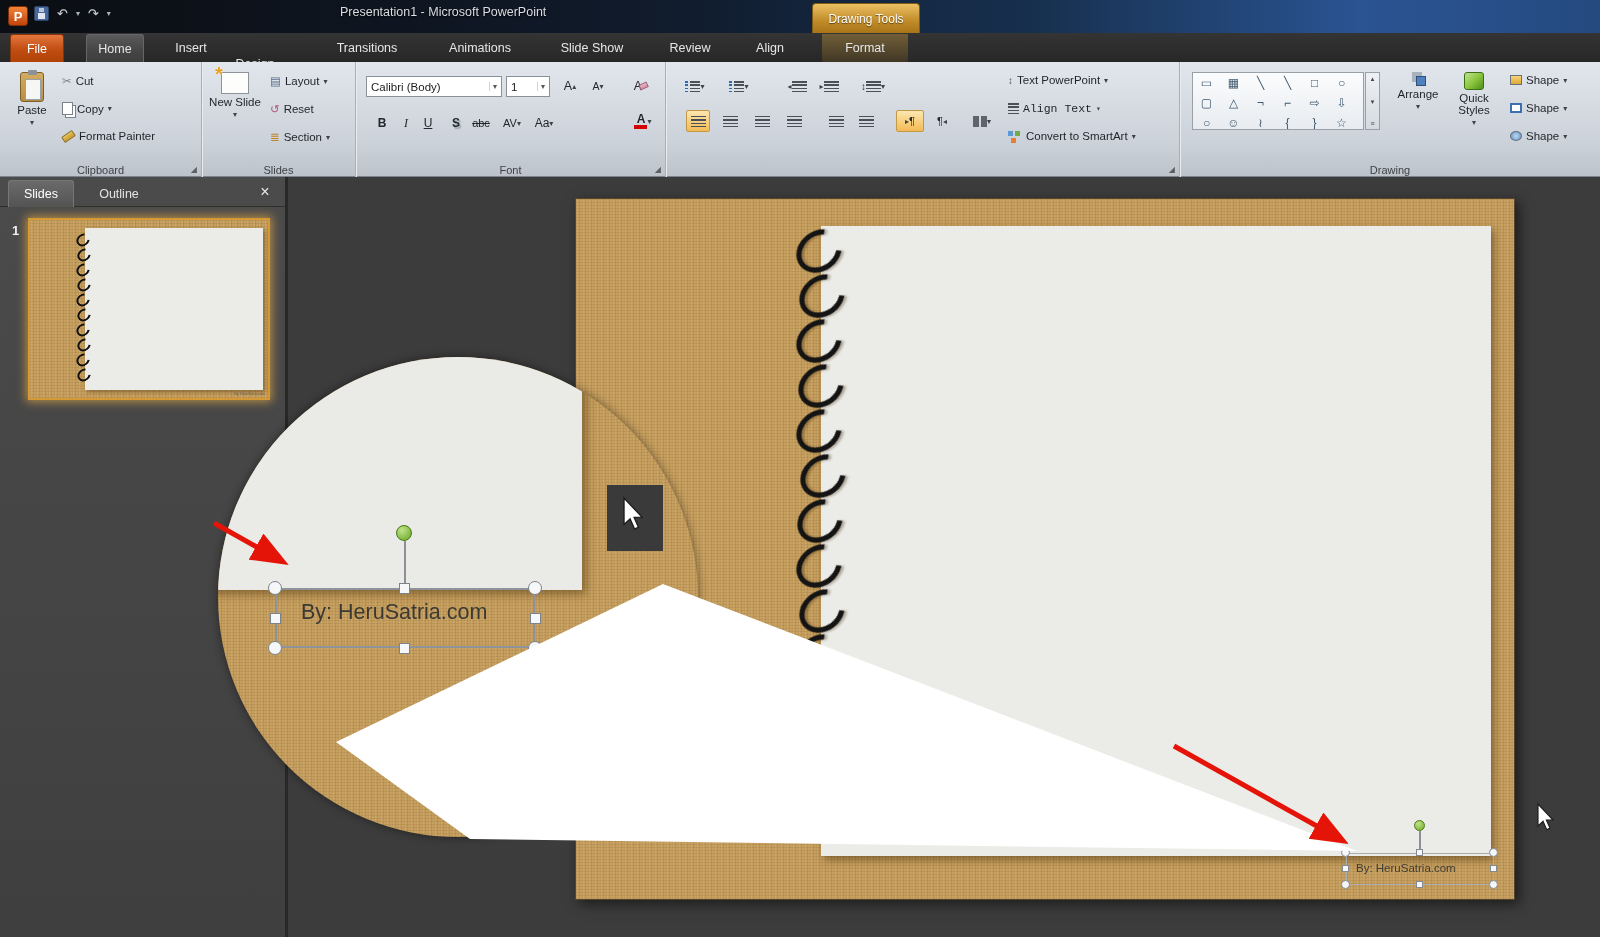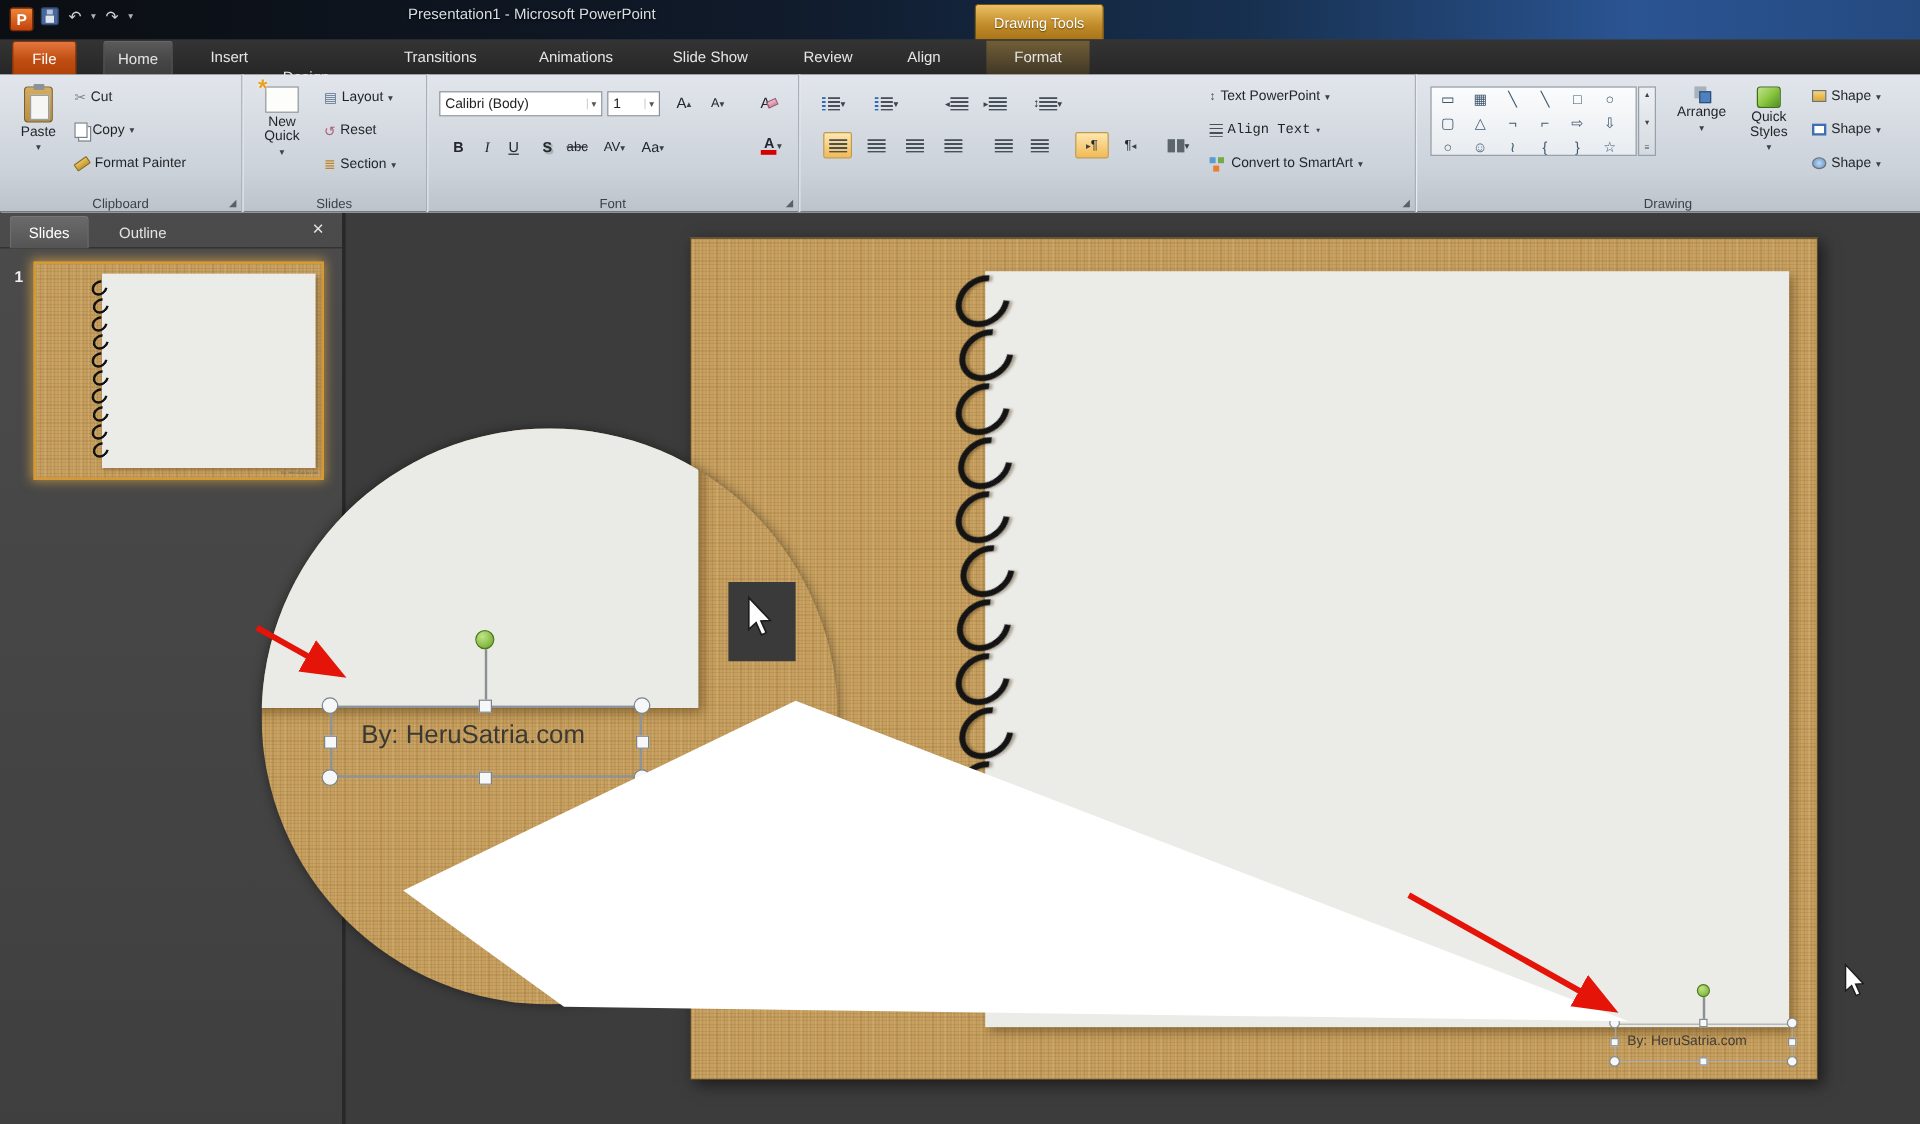--- a/index.html
+++ b/index.html
@@ -210,21 +210,21 @@
     </div>
     <div class="grplabel">Clipboard</div>
     <div class="launcher" style="right:4px;">◢</div>
   </div>
 
   <div class="rgroup" style="left:202px;width:154px;">
     <div class="rbtn-big" style="left:6px;top:6px;width:54px;">
       <span class="ic-newslide">
           <span class="ic-star">*</span>
         </span>
-      <span>New Quick</span>
+      <span>New Slide</span>
       <span class="dd">▾</span>
     </div>
     <div class="rbtn" style="left:64px;top:10px;">
       <span style="color:#5a708c;">▤</span>
       <span>Layout</span>
       <span class="dd">▾</span>
     </div>
     <div class="rbtn" style="left:64px;top:38px;">
       <span style="color:#b05a78;">↺</span>
       <span>Reset</span>

